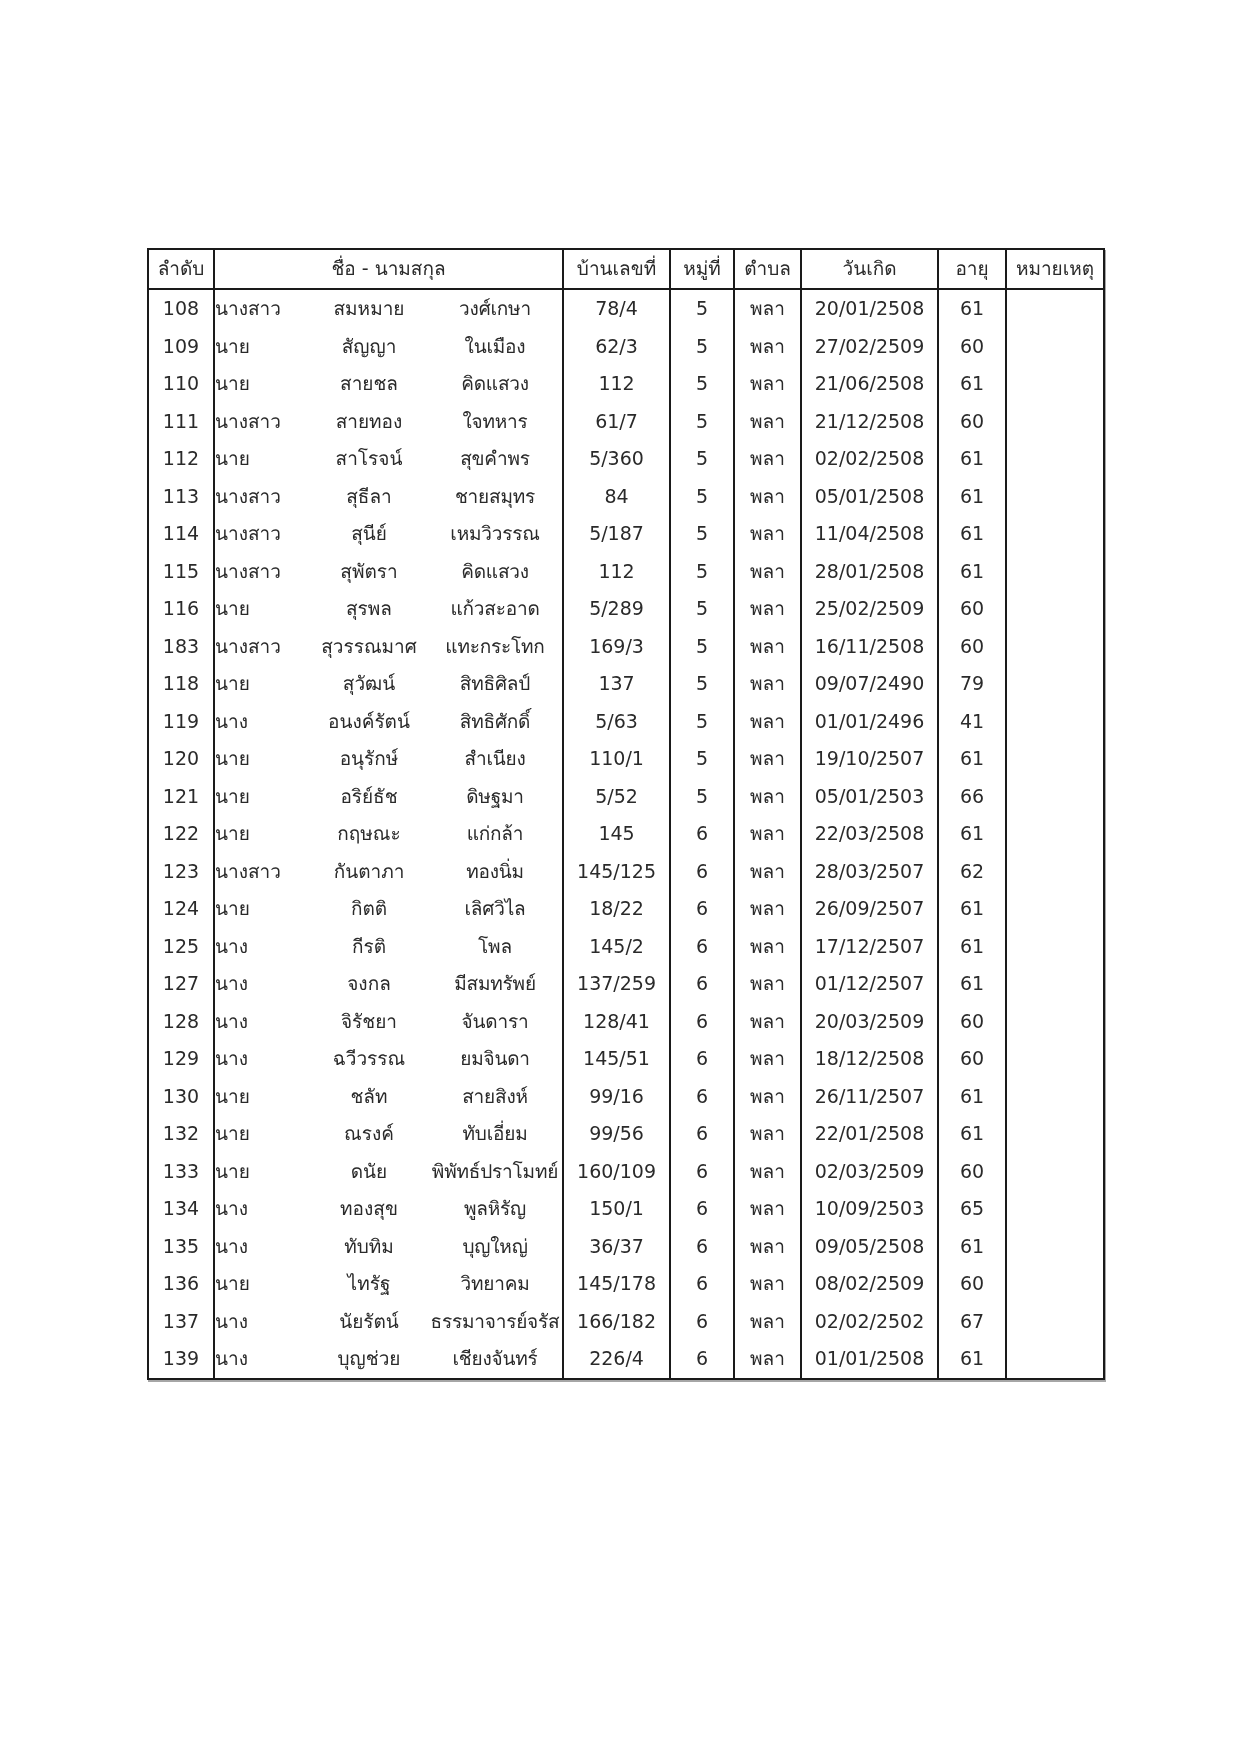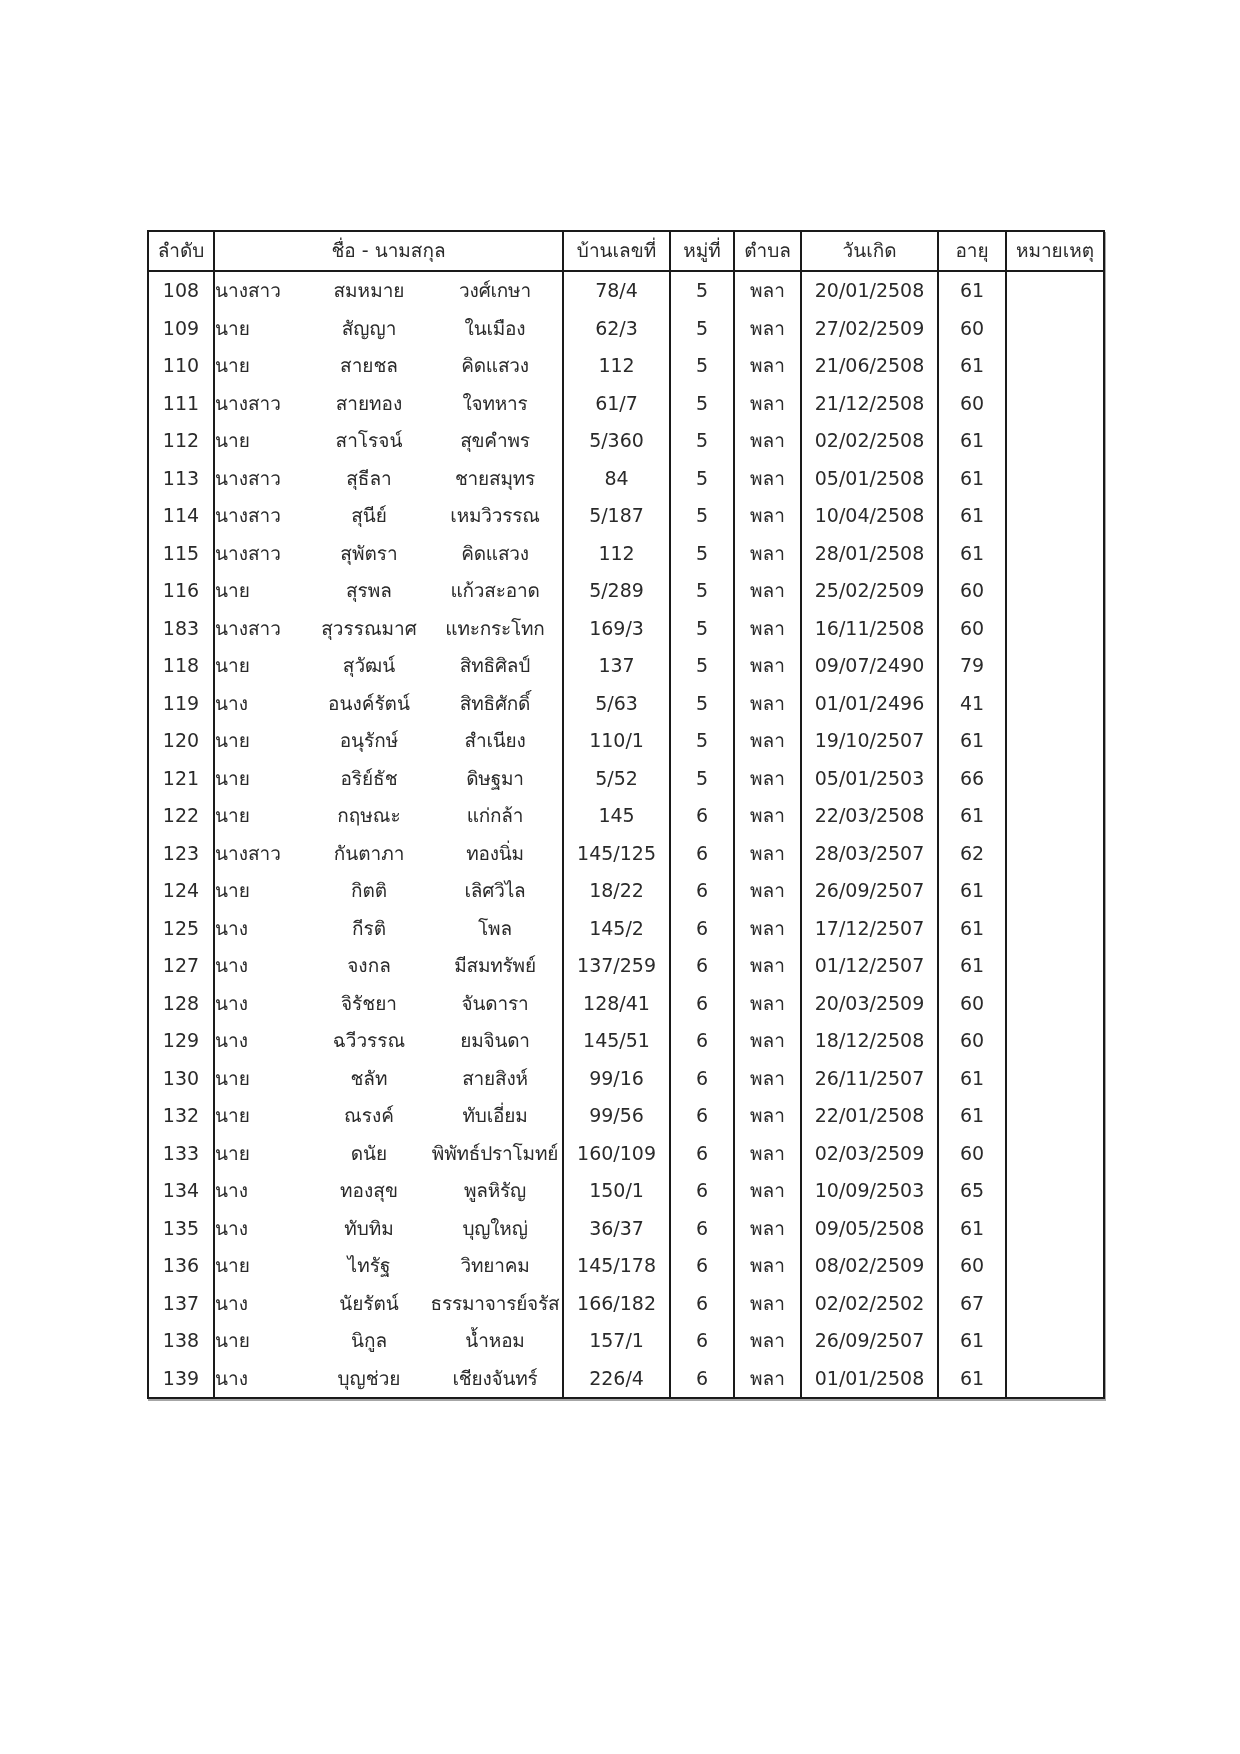--- a/index.html
+++ b/index.html
@@ -18,21 +18,21 @@
     .page {
       position: absolute;
       left: 0; top: 0;
       width: 1240px;
       height: 1754px;
       background: #ffffff;
     }
     table.roster {
       position: absolute;
       left: 147px;
-      top: 230px;
+      top: 248px;
       width: 956px;
       border-collapse: collapse;
       table-layout: fixed;
       border: 2.5px solid #1a1a1a;
       box-shadow: 1px 2px 0 rgba(0,0,0,0.35);
     }
     table.roster th,
     table.roster td {
       height: 37.5px;
       padding: 0;
@@ -182,21 +182,21 @@
           <td class="c-note"></td>
         </tr>
         <tr>
           <td class="c-no">114</td>
           <td class="c-title">นางสาว</td>
           <td class="c-first">สุนีย์</td>
           <td class="c-last">เหมวิวรรณ</td>
           <td class="c-house">5/187</td>
           <td class="c-moo">5</td>
           <td class="c-tambon">พลา</td>
-          <td class="c-dob">10/04/2508</td>
+          <td class="c-dob">11/04/2508</td>
           <td class="c-age">61</td>
           <td class="c-note"></td>
         </tr>
         <tr>
           <td class="c-no">115</td>
           <td class="c-title">นางสาว</td>
           <td class="c-first">สุพัตรา</td>
           <td class="c-last">คิดแสวง</td>
           <td class="c-house">112</td>
           <td class="c-moo">5</td>
@@ -436,32 +436,20 @@
         <tr>
           <td class="c-no">137</td>
           <td class="c-title">นาง</td>
           <td class="c-first">นัยรัตน์</td>
           <td class="c-last">ธรรมาจารย์จรัส</td>
           <td class="c-house">166/182</td>
           <td class="c-moo">6</td>
           <td class="c-tambon">พลา</td>
           <td class="c-dob">02/02/2502</td>
           <td class="c-age">67</td>
-          <td class="c-note"></td>
-        </tr>
-        <tr>
-          <td class="c-no">138</td>
-          <td class="c-title">นาย</td>
-          <td class="c-first">นิกูล</td>
-          <td class="c-last">น้ำหอม</td>
-          <td class="c-house">157/1</td>
-          <td class="c-moo">6</td>
-          <td class="c-tambon">พลา</td>
-          <td class="c-dob">26/09/2507</td>
-          <td class="c-age">61</td>
           <td class="c-note"></td>
         </tr>
         <tr>
           <td class="c-no">139</td>
           <td class="c-title">นาง</td>
           <td class="c-first">บุญช่วย</td>
           <td class="c-last">เชียงจันทร์</td>
           <td class="c-house">226/4</td>
           <td class="c-moo">6</td>
           <td class="c-tambon">พลา</td>

